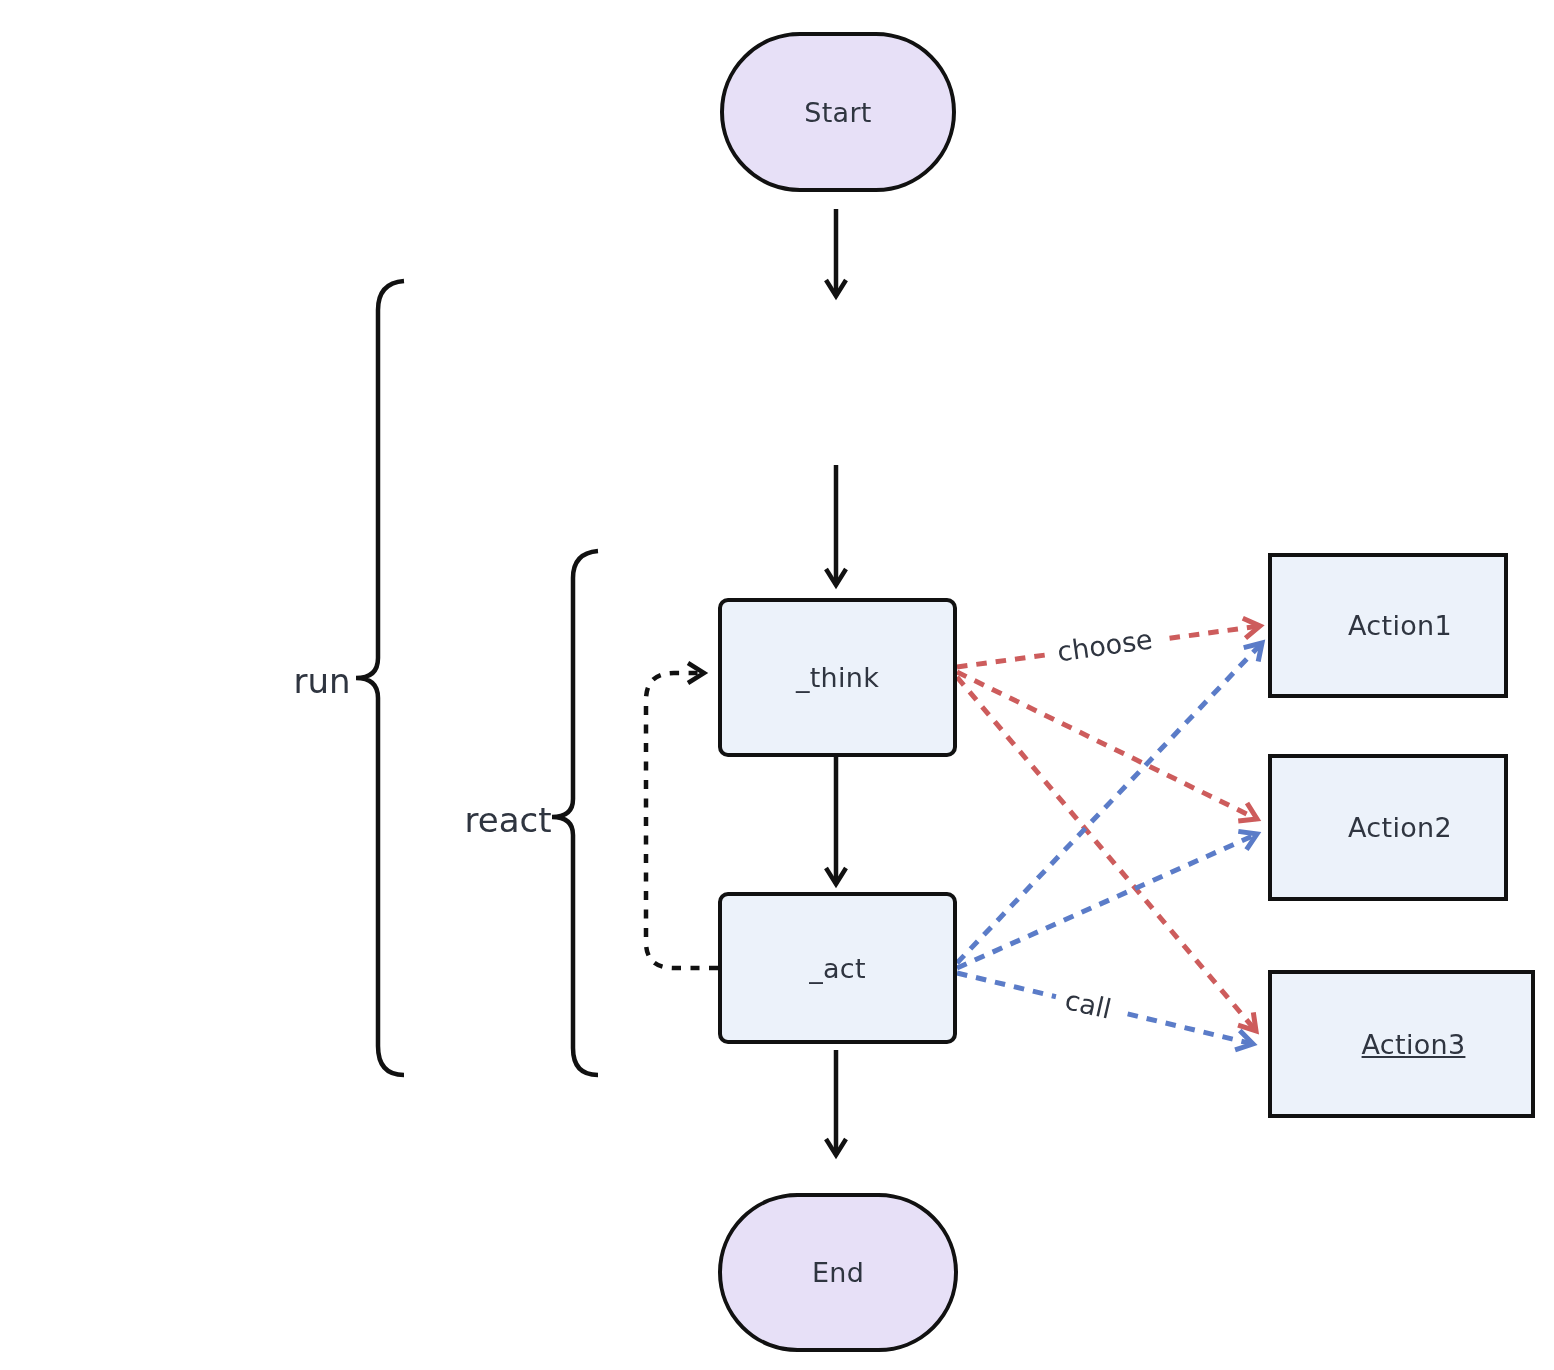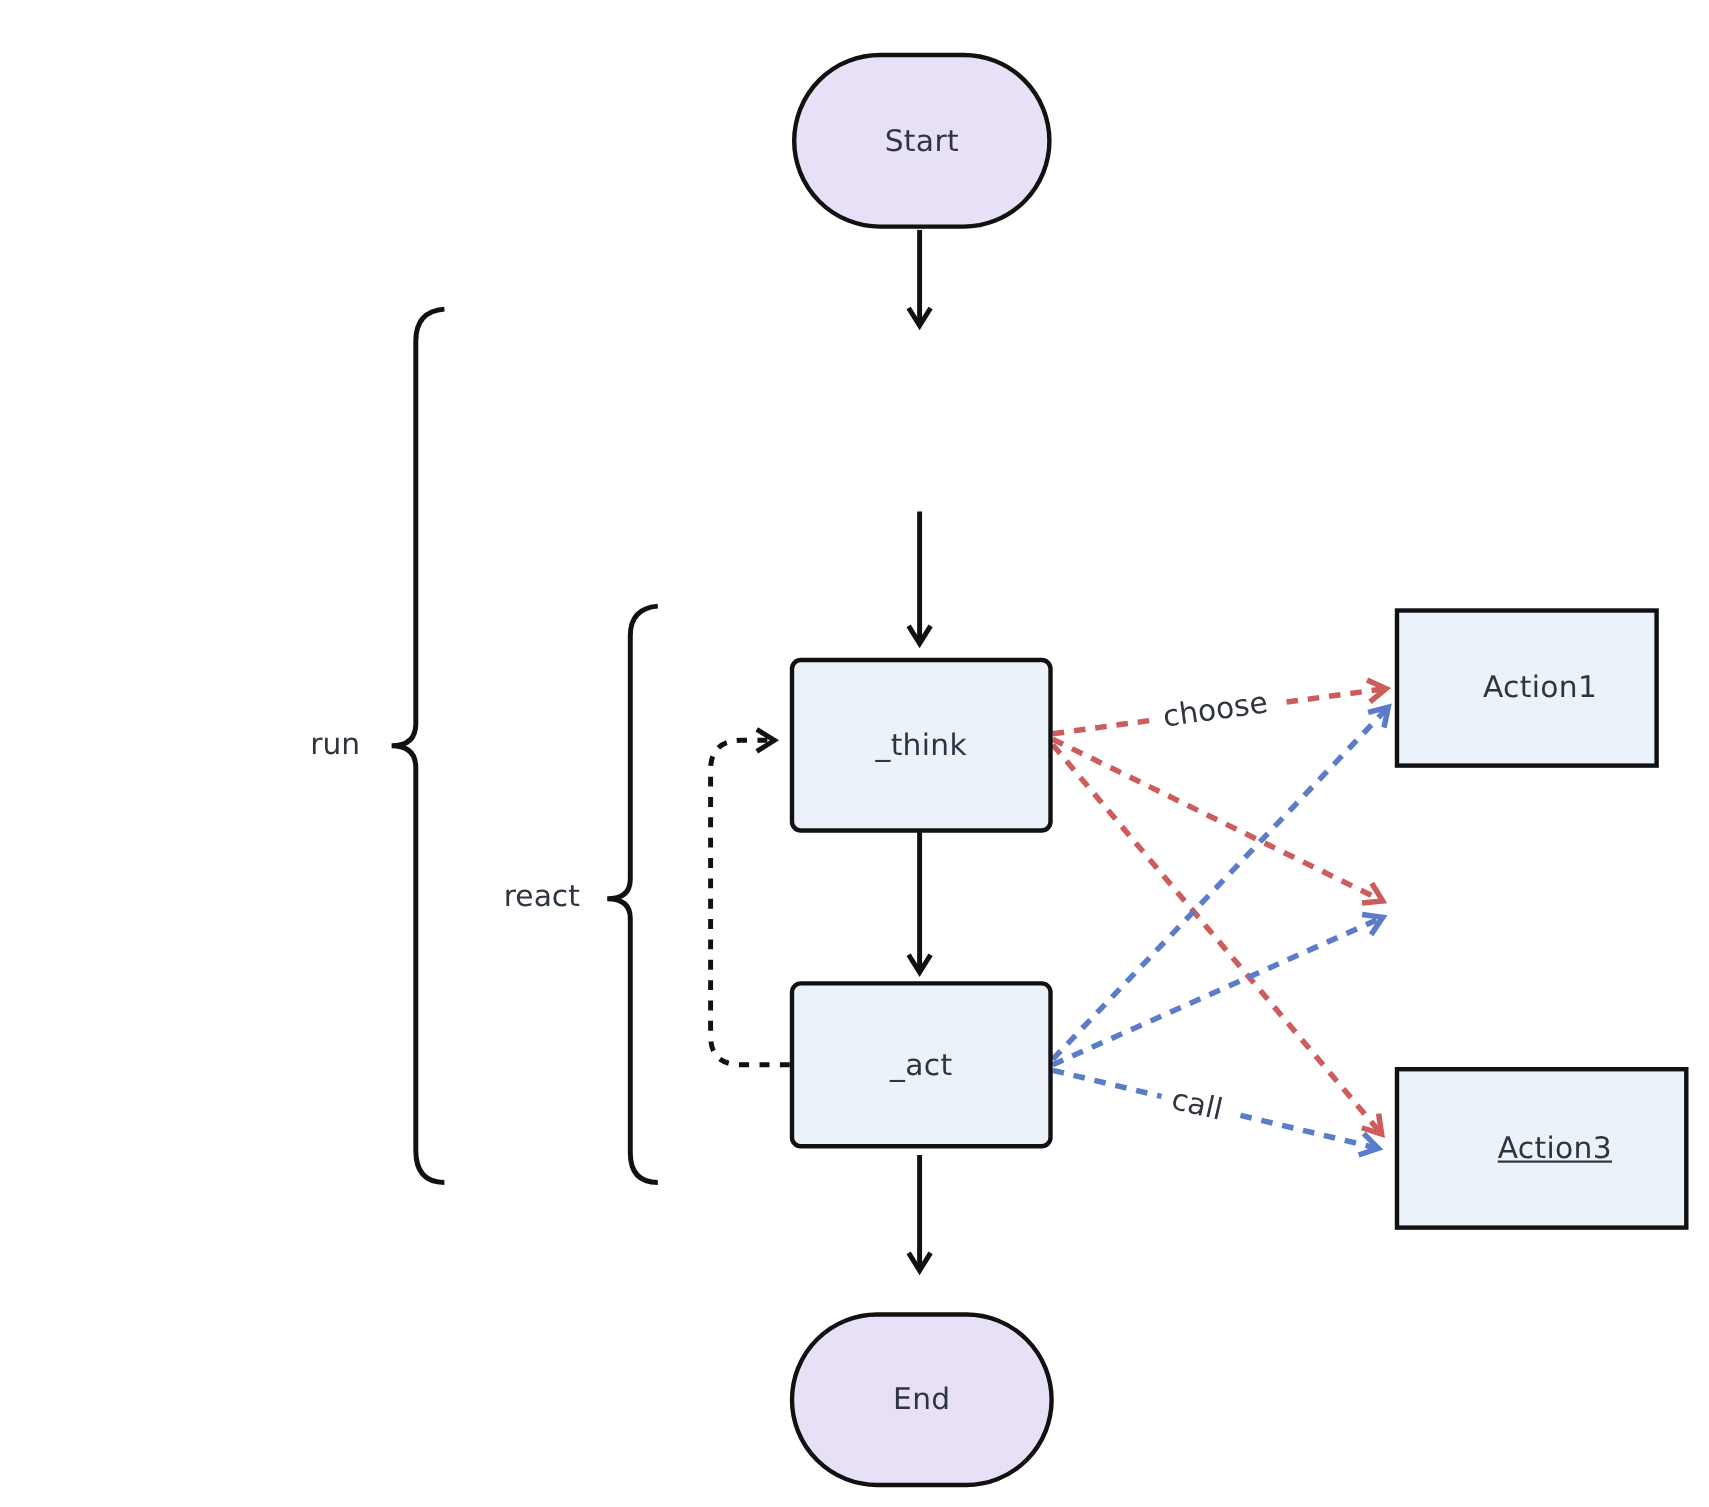--- a/index.html
+++ b/index.html
@@ -34,34 +34,35 @@
     align-items: center;
     justify-content: center;
     color: var(--text, #2f3540);
     font-size: 27px;
     letter-spacing: 0.3px;
   }
   .stadium { background: var(--stadium-fill, #e7e0f7); border-radius: 80px; }
   .process { background: var(--process-fill, #ecf2fa); border-radius: 10px; }
   .action  { background: var(--process-fill, #ecf2fa); border-radius: 0; padding-left: 24px; }
 
-  .node-start   { left: 720px;  top: 48px;   width: 236px; height: 160px; }
+  .node-start   { left: 720px;  top: 32px;   width: 236px; height: 160px; }
   .node-observe { left: 718px;  top: 304px;  width: 239px; height: 159px; }
   .node-think   { left: 718px;  top: 598px;  width: 239px; height: 159px; }
   .node-act     { left: 718px;  top: 892px;  width: 239px; height: 152px; }
   .node-end     { left: 718px;  top: 1163px; width: 240px; height: 159px; margin-top: 30px; }
   .node-action1 { left: 1268px; top: 553px;  width: 240px; height: 145px; }
   .node-action2 { left: 1268px; top: 754px;  width: 240px; height: 147px; }
   .node-action3 { left: 1268px; top: 970px;  width: 267px; height: 148px; text-decoration: underline; }
 
   
   .brace-label {
     position: absolute;
     color: var(--text, #2f3540);
-    font-size: 27px;
+    font-size: 34px;
+    text-align: center;
   }
   .label-run   { left: 282px; top: 661px; width: 80px;  }
   .label-react { left: 458px; top: 800px; width: 100px; }
 
   .edge-label {
     position: absolute;
     color: var(--text, #2f3540);
     font-size: 27px;
     background: #ffffff;
     padding: 2px 10px;
@@ -115,20 +116,23 @@
   </div>
   <div class="node process node-act">
     <span>_act</span>
   </div>
   <div class="node stadium node-end">
     <span>End</span>
   </div>
   <div class="node action node-action1">
     <span>Action1</span>
   </div>
+  <div class="node action node-action2">
+    <span>Action2</span>
+  </div>
   <div class="node action node-action3">
     <span>Action3</span>
   </div>
 
   <div class="brace-label label-run">run</div>
   <div class="brace-label label-react">react</div>
 
   <div class="edge-label label-choose">choose</div>
   <div class="edge-label label-call">call</div>
 

